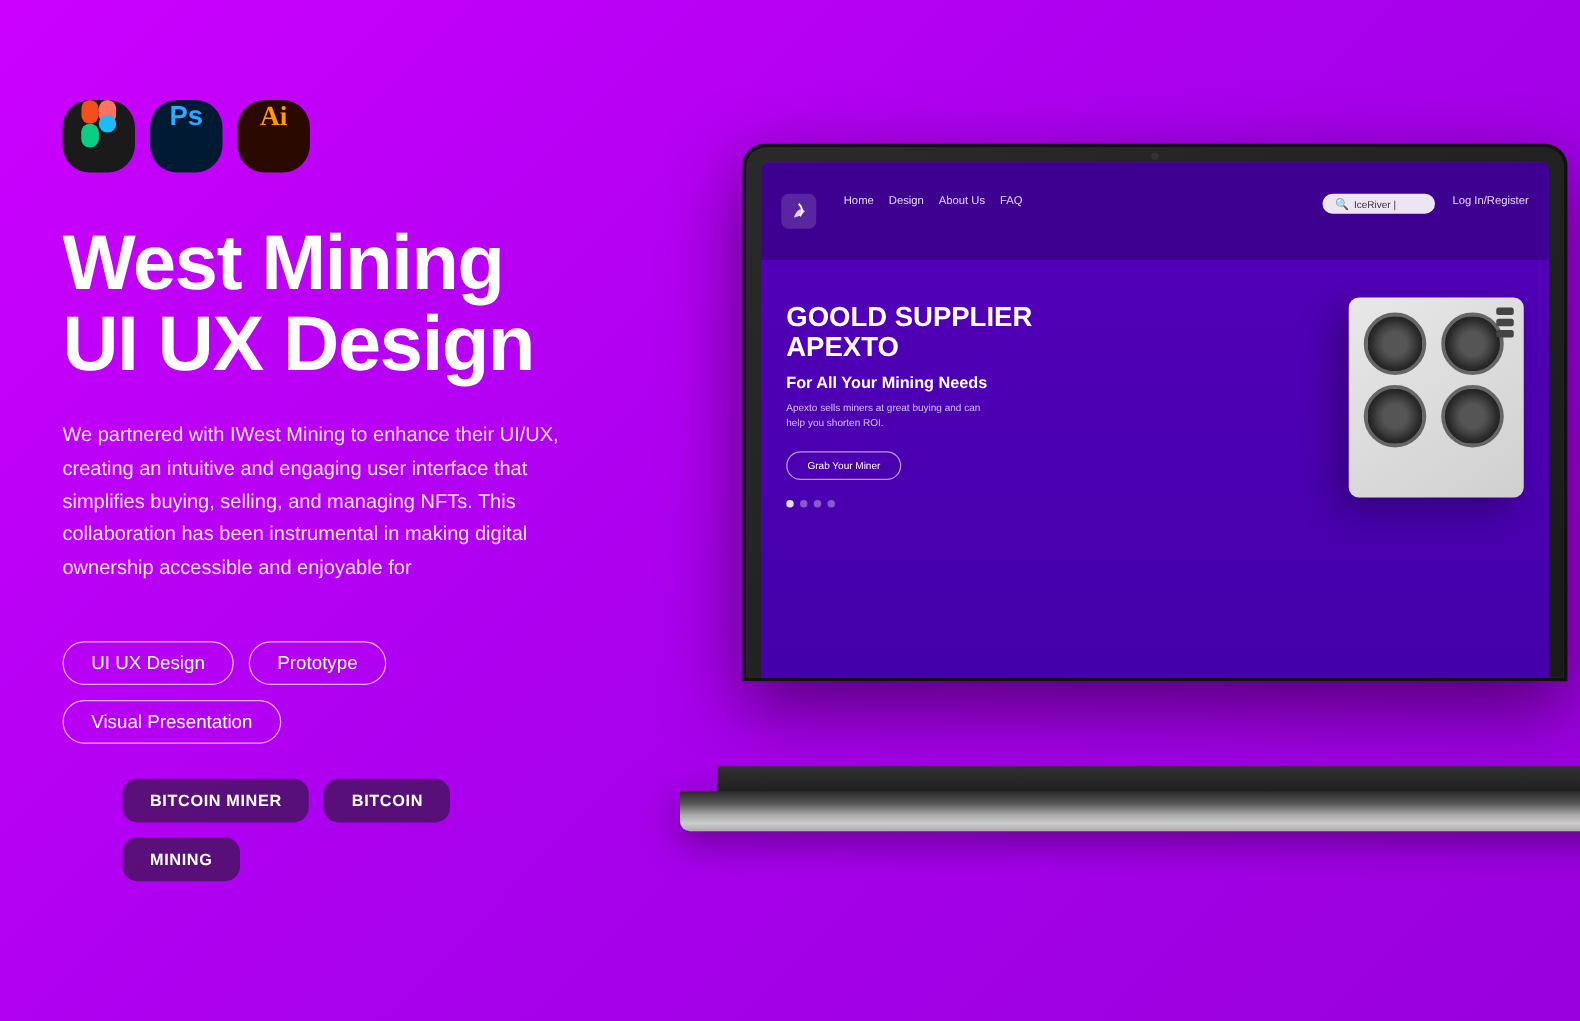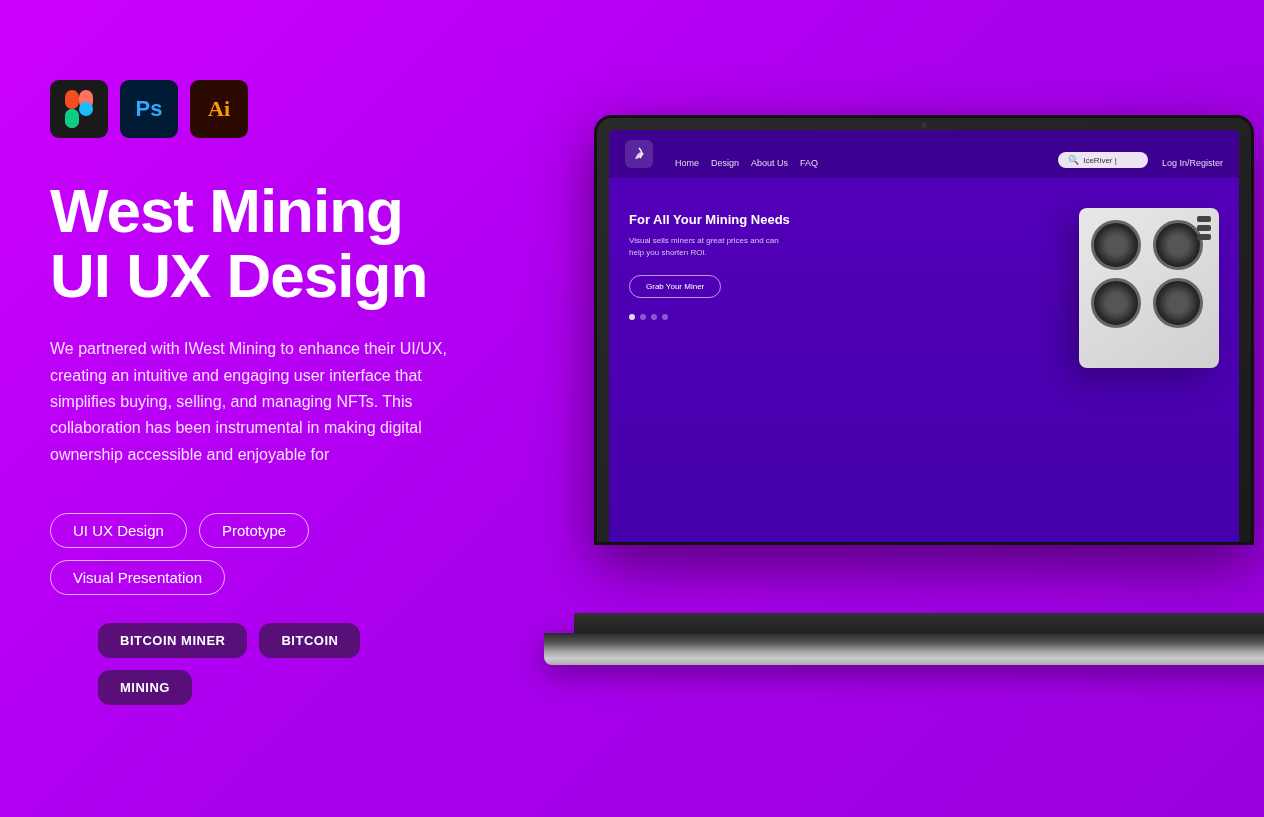--- a/index.html
+++ b/index.html
@@ -33,23 +33,22 @@
     
     .tool-icons {
       display: flex;
       gap: 12px;
       margin-bottom: 40px;
     }
 
     .tool-icon {
       width: 58px;
       height: 58px;
-      border-radius: 9px;
-      display: flex;
-      align-items: center;
+      border-radius: 22px;
+      display: flex;
       justify-content: center;
       font-weight: bold;
       font-size: 20px;
     }
 
     .tool-icon.figma {
       background: #1a1a1a;
     }
 
     .tool-icon.photoshop {
@@ -187,22 +186,22 @@
     .website-ui {
       width: 100%;
       height: 100%;
       background: linear-gradient(180deg, #5500bb 0%, #4400aa 100%);
       position: relative;
     }
 
     
     .site-navbar {
       display: flex;
-      align-items: flex-end;
-      padding: 10px 16px;
+      align-items: flex-start;
+      padding: 25px 16px;
       background: rgba(60,0,140,0.9);
       gap: 14px;
     }
 
     .site-logo {
       width: 28px;
       height: 28px;
       background: rgba(255,255,255,0.15);
       border-radius: 6px;
       display: flex;
@@ -467,22 +466,26 @@
               </div>
               <div class="site-search">
                 <span class="site-search-icon">🔍</span>
                 <span style="font-size:8px;color:#333;">IceRiver |</span>
               </div>
               <span class="site-login">Log In/Register</span>
             </div>
 
             <div class="site-hero">
               <div class="site-hero-text">
+                <div class="site-hero-title">
+                  <span>GOOLD SUPPLIER</span><br>
+                  <span>APEXTO</span>
+                </div>
                 <div class="site-hero-subtitle">For All Your Mining Needs</div>
-                <div class="site-hero-desc">Visual sells miners at great prices and can help you shorten ROI.</div>
+                <div class="site-hero-desc">Apexto sells miners at great buying and can help you shorten ROI.</div>
                 <button class="site-cta-btn">Grab Your Miner</button>
                 <div class="site-dots">
                   <div class="site-dot active"></div>
                   <div class="site-dot"></div>
                   <div class="site-dot"></div>
                   <div class="site-dot"></div>
                 </div>
               </div>
 
               <div class="mining-machine">

